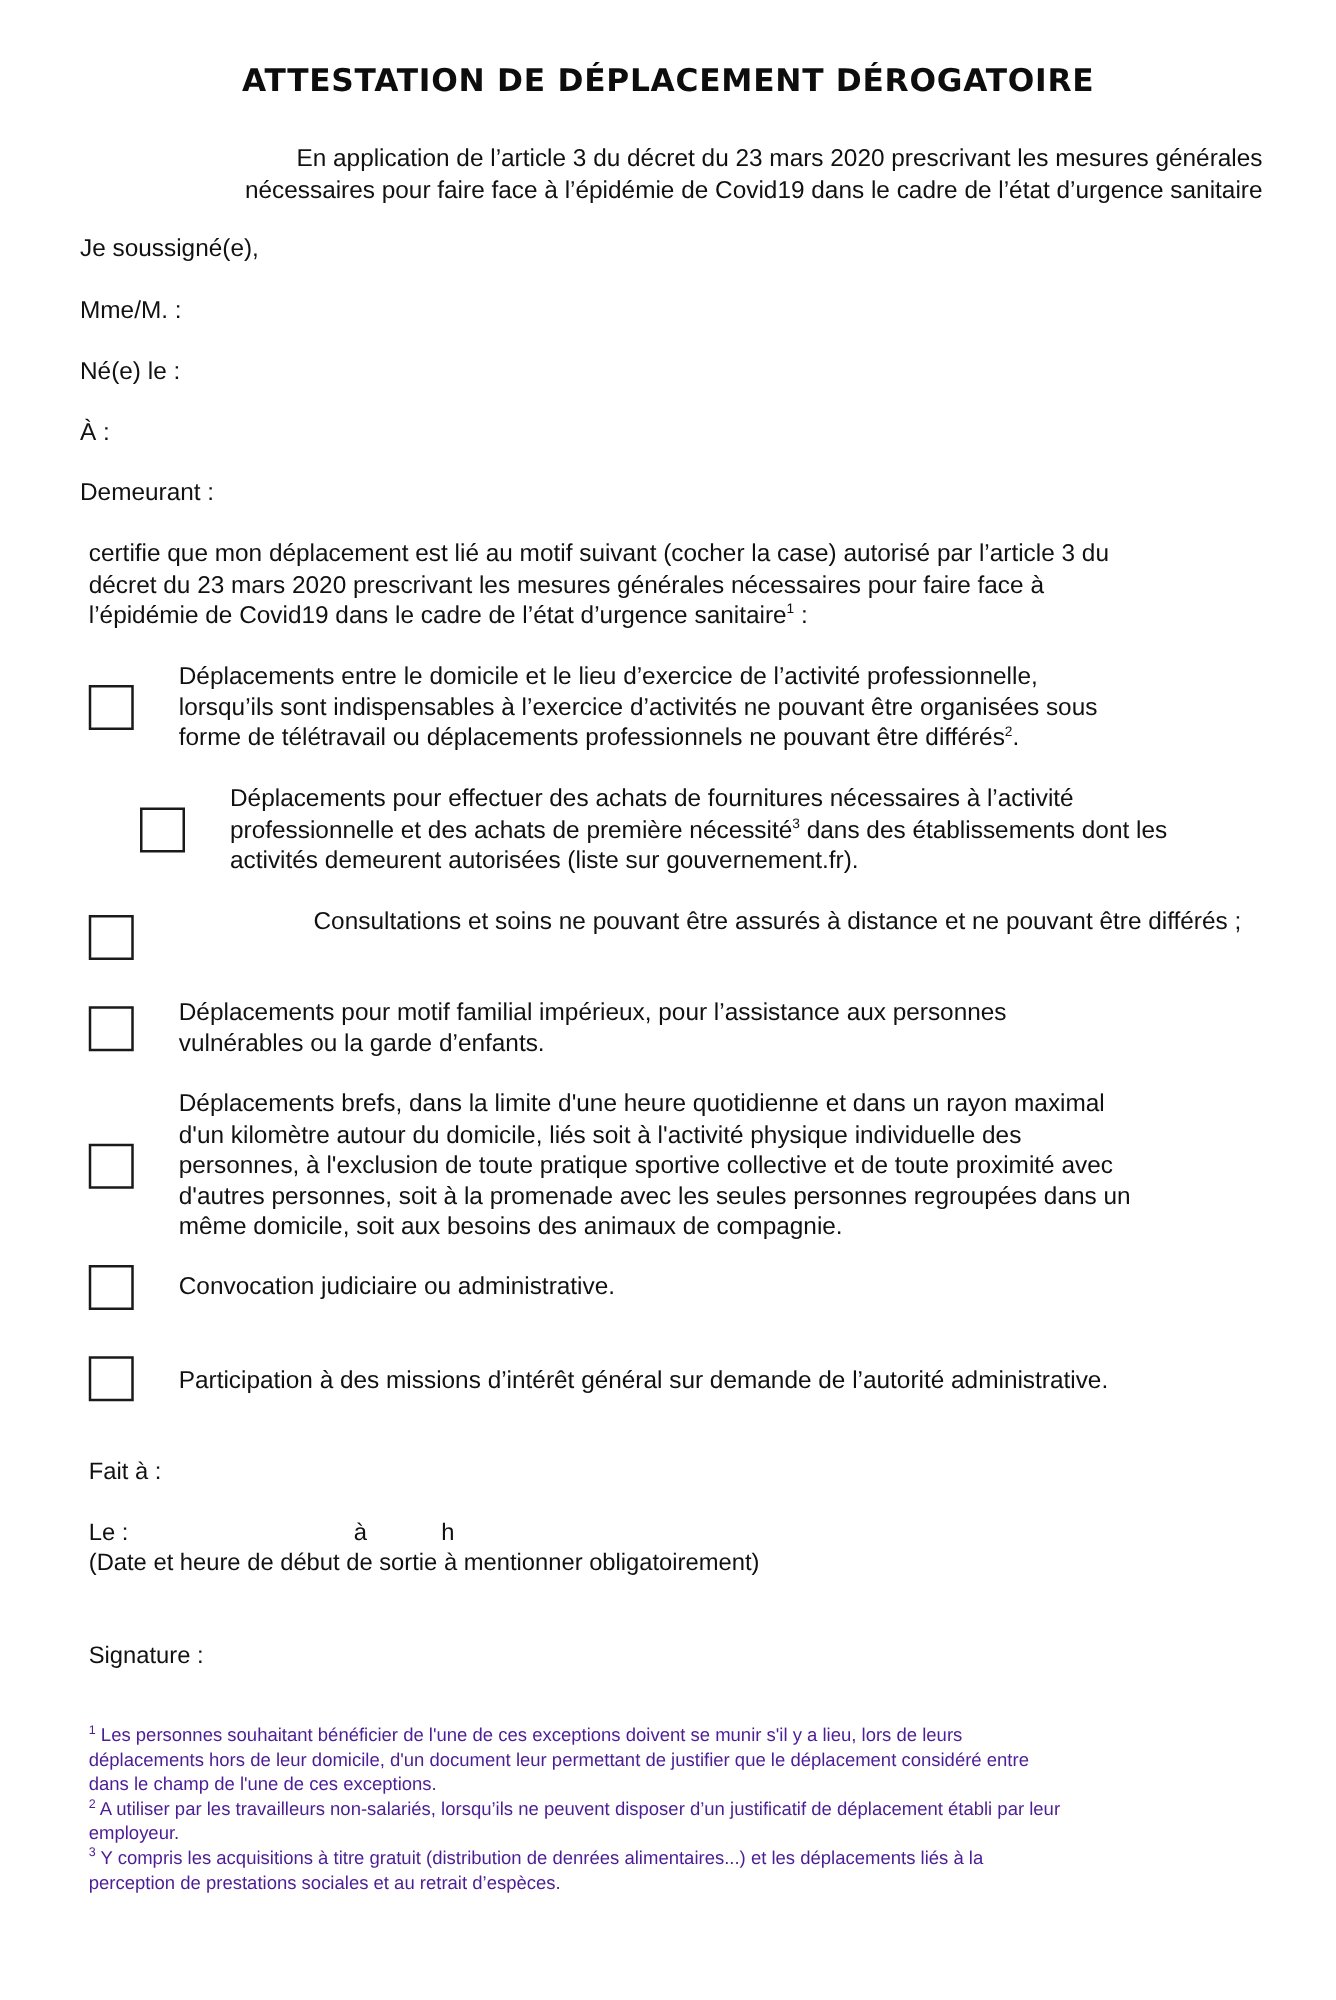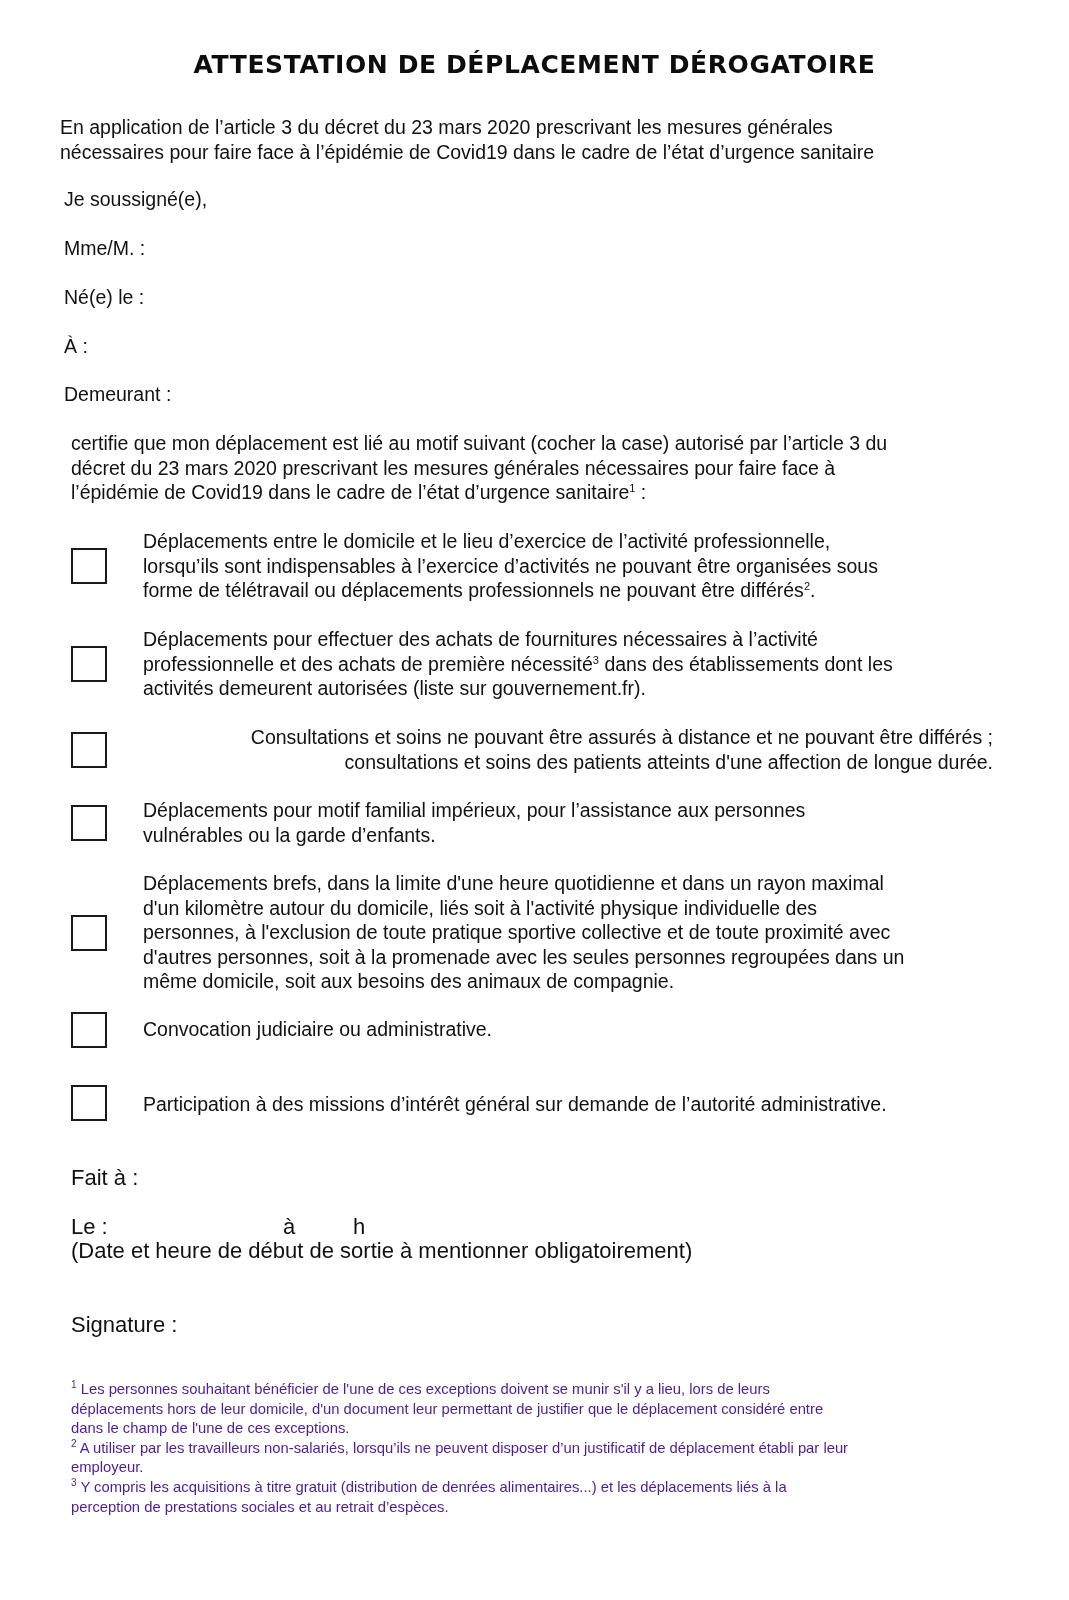--- a/index.html
+++ b/index.html
@@ -26,21 +26,21 @@
       font-size: 25px;
       letter-spacing: 0.6px;
       color: #0d0d0d;
       margin: 0;
     }
     .intro {
       position: absolute;
       left: 60px;
       top: 115px;
       width: 950px;
-      text-align: left;
+      text-align: right;
       font-size: 19.5px;
       line-height: 25px;
     }
     .field {
       position: absolute;
       left: 64px;
       font-size: 19.5px;
       line-height: 25px;
     }
     .certify {
@@ -75,21 +75,21 @@
     .option-text {
       position: absolute;
       left: 72px;
       width: 850px;
       font-size: 19.5px;
       line-height: 24.5px;
     }
     .bottom-field {
       position: absolute;
       left: 71px;
-      font-size: 22px;
+      font-size: 19px;
       line-height: 25px;
     }
     .le-row span {
       display: inline-block;
     }
     .footnotes {
       position: absolute;
       left: 71px;
       top: 1380px;
       width: 930px;
@@ -146,34 +146,33 @@
 
 <div class="option" style="top:529px; height:74px;">
   <div class="checkbox"></div>
   <div class="option-text" style="top:0;">
     <div>Déplacements entre le domicile et le lieu d’exercice de l’activité professionnelle,</div>
     <div>lorsqu’ils sont indispensables à l’exercice d’activités ne pouvant être organisées sous</div>
     <div><span>forme de télétravail ou déplacements professionnels ne pouvant être différés</span><sup>2</sup><span>.</span></div>
   </div>
 </div>
 
-<div class="option" style="top:627px; height:74px;">
+<div class="option" style="top:627px; height:74px;margin-left:41px;">
   <div class="checkbox"></div>
   <div class="option-text" style="top:0;">
     <div>Déplacements pour effectuer des achats de fournitures nécessaires à l’activité</div>
     <div><span>professionnelle et des achats de première nécessité</span><sup>3</sup><span> dans des établissements dont les</span></div>
     <div>activités demeurent autorisées (liste sur gouvernement.fr).</div>
   </div>
 </div>
 
 <div class="option" style="top:725px; height:50px;">
   <div class="checkbox"></div>
   <div class="option-text" style="top:0;text-align:right;">
     <div>Consultations et soins ne pouvant être assurés à distance et ne pouvant être différés ;</div>
-    <div>consultations et soins des patients atteints d'une affection de longue durée.</div>
   </div>
 </div>
 
 <div class="option" style="top:798px; height:50px;">
   <div class="checkbox"></div>
   <div class="option-text" style="top:0;">
     <div>Déplacements pour motif familial impérieux, pour l’assistance aux personnes</div>
     <div>vulnérables ou la garde d’enfants.</div>
   </div>
 </div>

